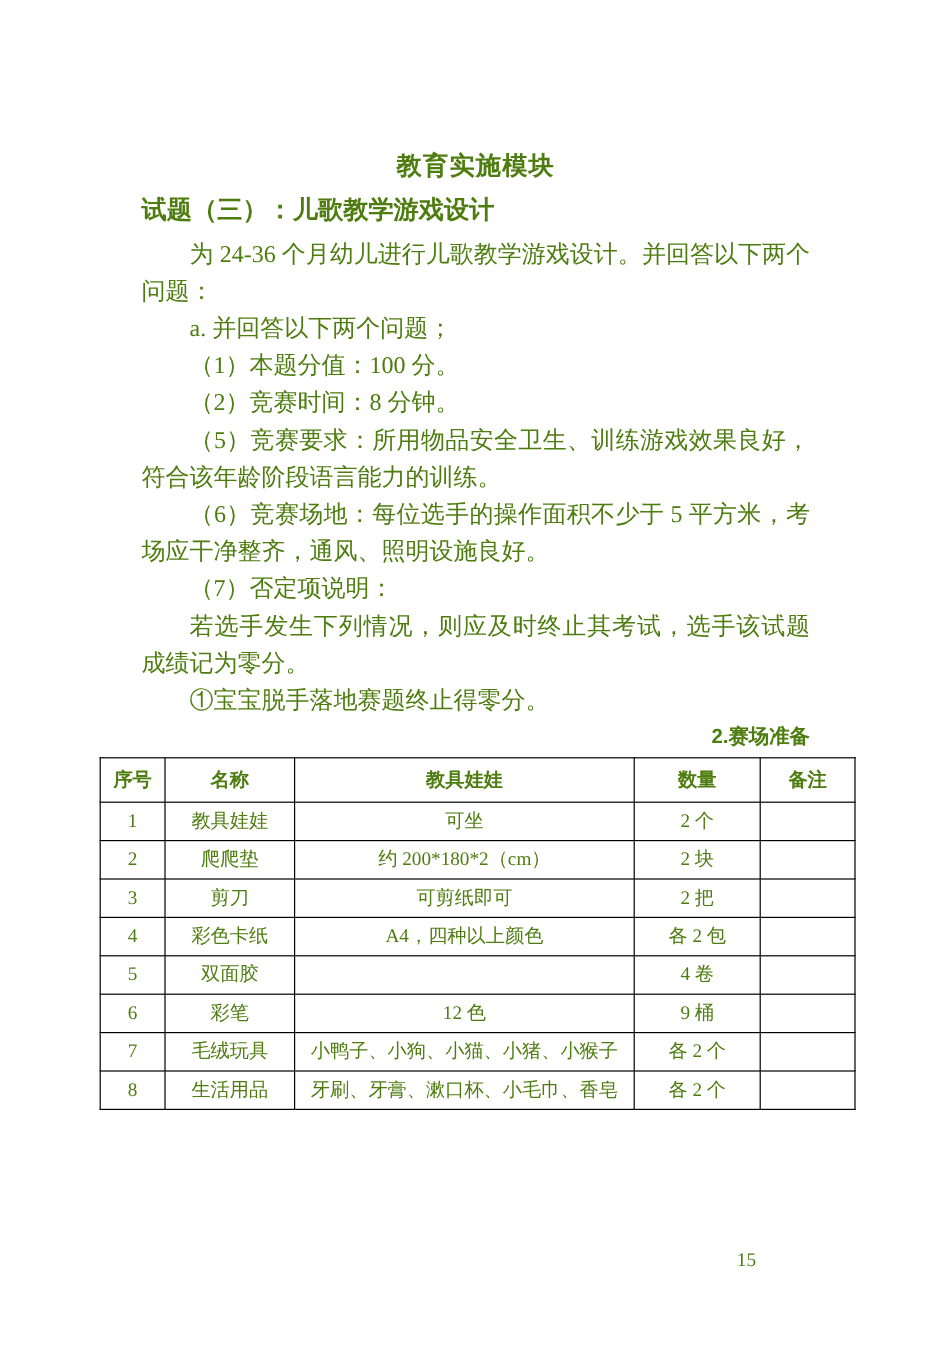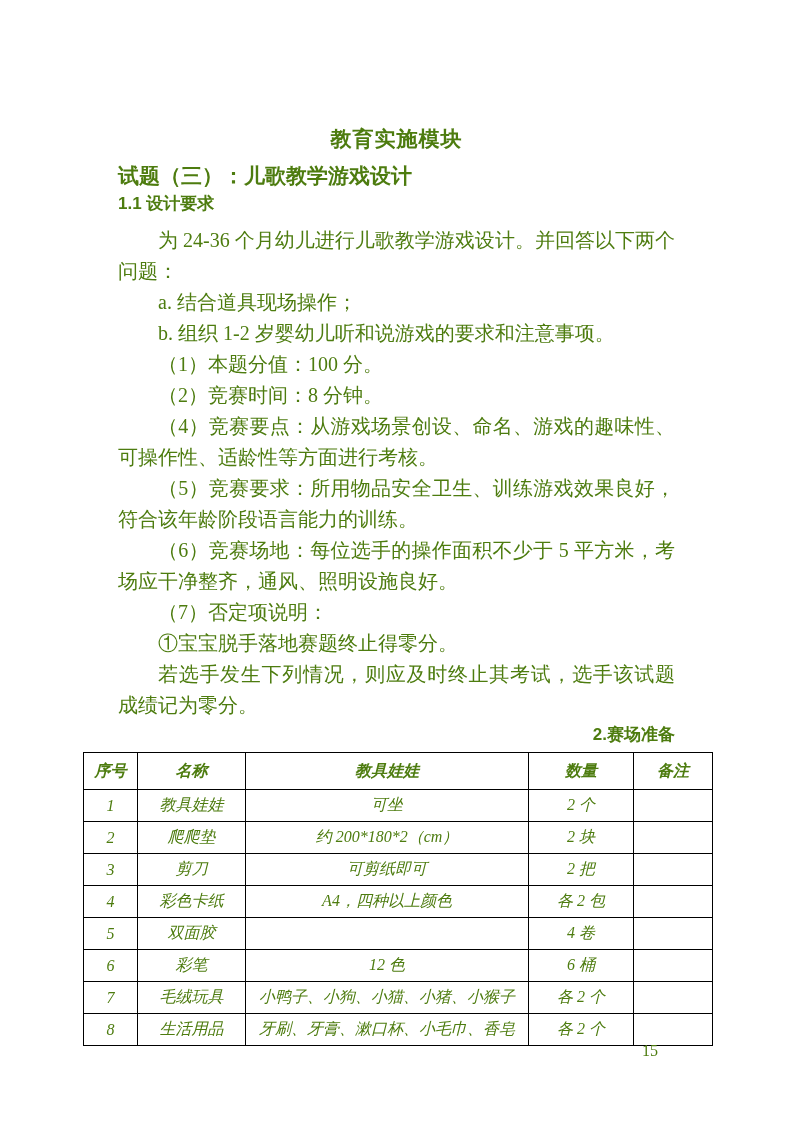--- a/index.html
+++ b/index.html
@@ -55,21 +55,20 @@
     text-align: justify;
     line-height: 31px;
     font-size: 20px;
   }
   table.prep-table {
     margin: 6px 81px 0 83px;
     width: 629px;
     border-collapse: collapse;
     table-layout: fixed;
     font-size: 16px;
-    font-style: italic;
   }
   table.prep-table th,
   table.prep-table td {
     border: 1px solid #000000;
     padding: 0 2px;
     text-align: center;
     vertical-align: middle;
     overflow: hidden;
     white-space: nowrap;
   }
@@ -79,48 +78,45 @@
     font-size: 16px;
     height: 36px;
   }
   table.prep-table td {
     height: 31px;
     font-weight: normal;
   }
   .page-number {
     position: absolute;
     top: 1042px;
-    left: 642px;
+    left: 614px;
     font-size: 16px;
     line-height: 18px;
   }
 </style>
 </head>
 <body>
 
 <div class="page">
 
   <h1 class="doc-title">教育实施模块</h1>
 
   <div class="subtitle">试题（三）：儿歌教学游戏设计</div>
 
-  <div class="section-heading">1.1 设计要求</div>
 
   <div class="body-text">
     <p class="para">为 24-36 个月幼儿进行儿歌教学游戏设计。并回答以下两个问题：</p>
-    <p class="para">a. 结合道具现场操作；</p>
-    <p class="para">b. 组织 1-2 岁婴幼儿听和说游戏的要求和注意事项。</p>
+    <p class="para">a. 并回答以下两个问题；</p>
     <p class="para">（1）本题分值：100 分。</p>
     <p class="para">（2）竞赛时间：8 分钟。</p>
-    <p class="para">（4）竞赛要点：从游戏场景创设、命名、游戏的趣味性、可操作性、适龄性等方面进行考核。</p>
     <p class="para">（5）竞赛要求：所用物品安全卫生、训练游戏效果良好，符合该年龄阶段语言能力的训练。</p>
     <p class="para">（6）竞赛场地：每位选手的操作面积不少于 5 平方米，考场应干净整齐，通风、照明设施良好。</p>
     <p class="para">（7）否定项说明：</p>
+    <p class="para">若选手发生下列情况，则应及时终止其考试，选手该试题成绩记为零分。</p>
     <p class="para">①宝宝脱手落地赛题终止得零分。</p>
-    <p class="para">若选手发生下列情况，则应及时终止其考试，选手该试题成绩记为零分。</p>
   </div>
 
   <div class="section-heading prep">2.赛场准备</div>
 
   <table class="prep-table">
     <colgroup>
       <col style="width:54px">
       <col style="width:108px">
       <col style="width:283px">
       <col style="width:105px">
@@ -168,21 +164,21 @@
         <td>5</td>
         <td>双面胶</td>
         <td></td>
         <td>4 卷</td>
         <td></td>
       </tr>
       <tr>
         <td>6</td>
         <td>彩笔</td>
         <td>12 色</td>
-        <td>6 桶</td>
+        <td>9 桶</td>
         <td></td>
       </tr>
       <tr>
         <td>7</td>
         <td>毛绒玩具</td>
         <td>小鸭子、小狗、小猫、小猪、小猴子</td>
         <td>各 2 个</td>
         <td></td>
       </tr>
       <tr>

